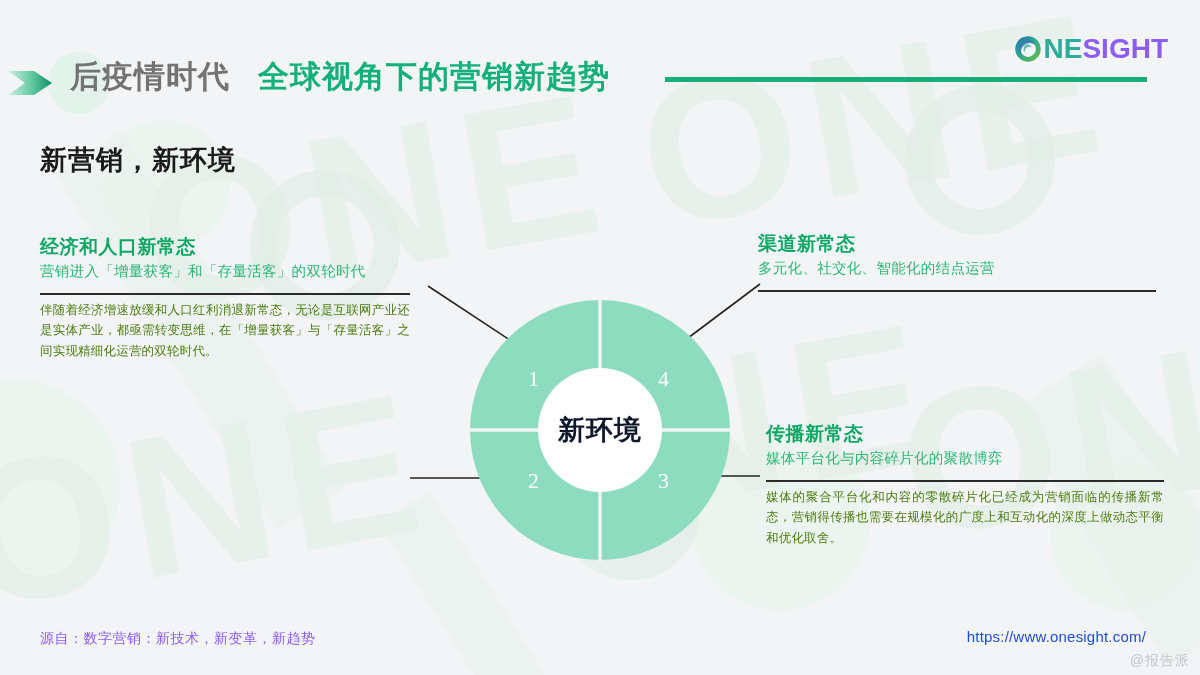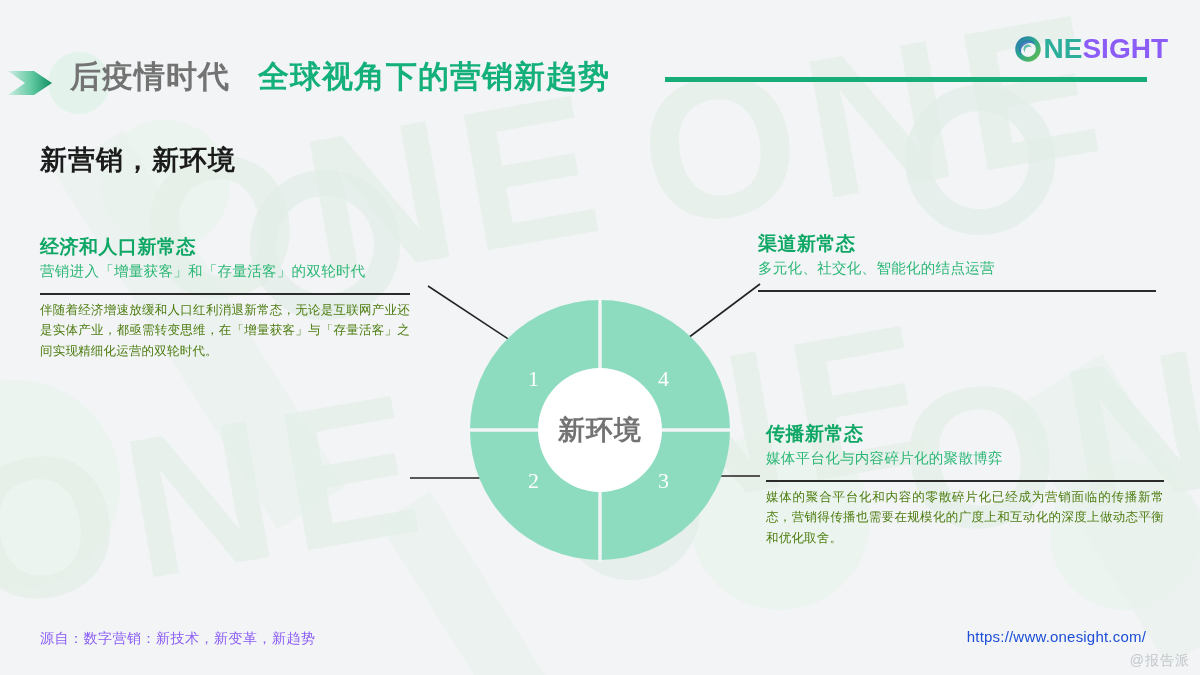--- a/index.html
+++ b/index.html
@@ -209,21 +209,21 @@
     width: 124px; height: 124px;
     border-radius: 50%;
     background: #ffffff;
     display: flex;
     align-items: center;
     justify-content: center;
   }
   .donut-center span {
     font-size: 27px;
     font-weight: bold;
-    color: #737373;
+    color: #0f172a;
     letter-spacing: 1px;
   }
   .q-num {
     position: absolute;
     font-size: 22px;
     color: #ffffff;
     font-family: "Liberation Serif", "DejaVu Serif", serif;
   }
   .q1 { left: 60px;  top:  68px; }
   .q4 { left: 190px; top:  68px; }

